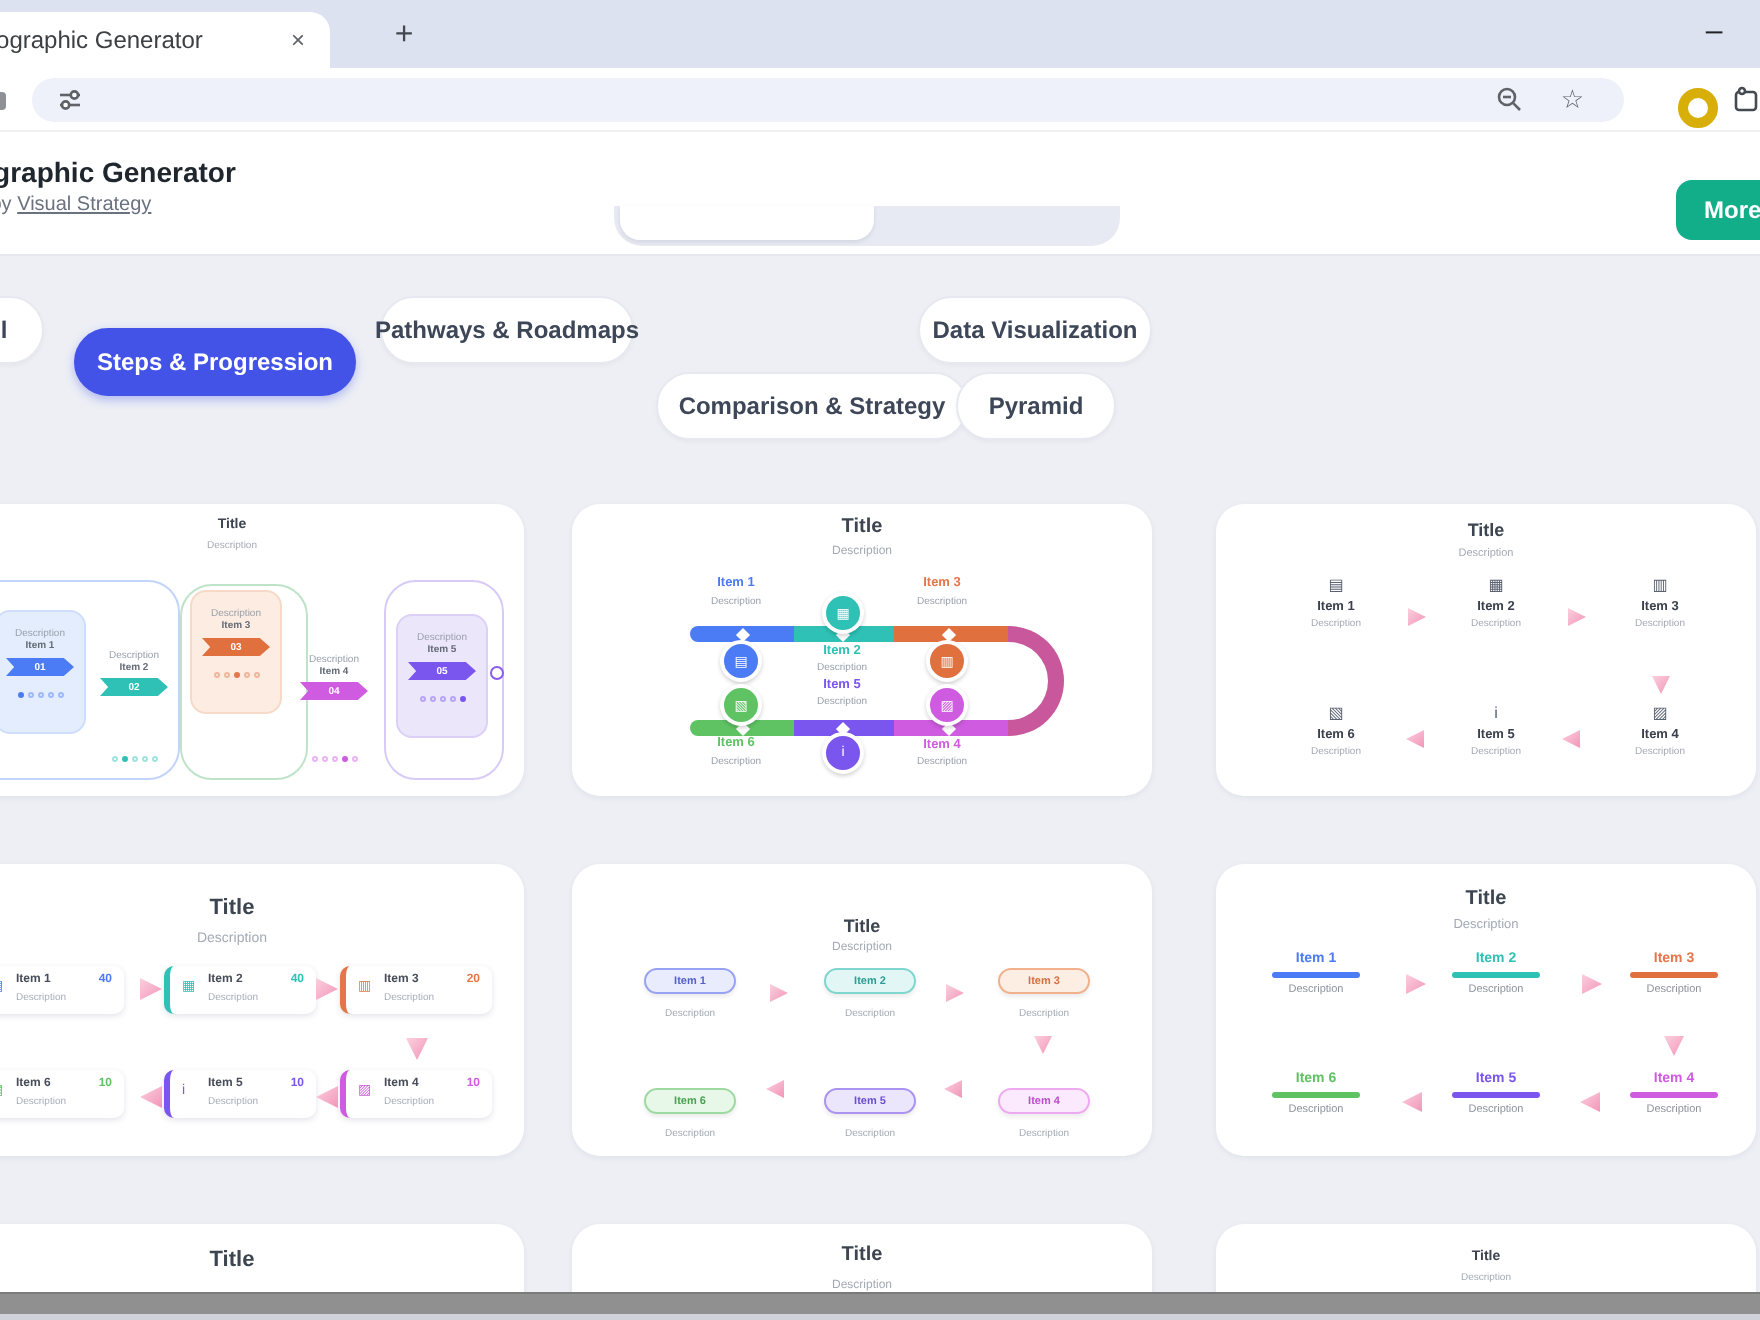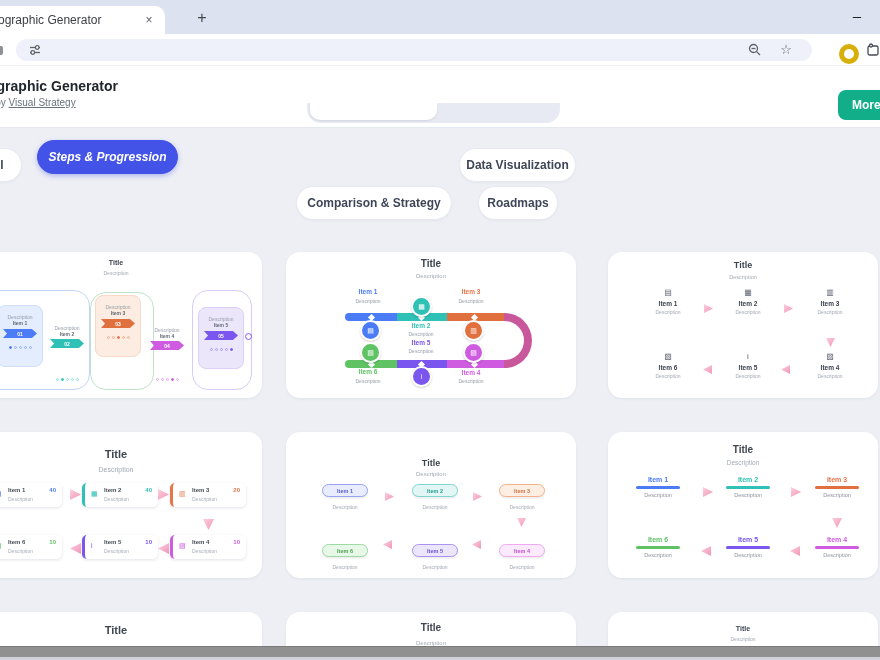--- a/index.html
+++ b/index.html
@@ -155,25 +155,26 @@
     </div>
     <div class="more-btn">More AI Tools</div>
     <div class="segwrap">
       <div class="segwhite"></div>
     </div>
   </div>
 
   <div class="content">
 
     <div class="pill" style="left:-30px;top:20px;width:52px;">All</div>
-    <div class="pill active" style="left:37px;top:12px;width:141px;font-style:italic;">Steps &amp; Progression</div>
+    <div class="pill active" style="left:37px;top:36px;width:141px;">Steps &amp; Progression</div>
+    <div class="pill" style="left:190px;top:20px;width:127px;">Pathways &amp; Roadmaps</div>
     <div class="pill" style="left:459px;top:20px;width:117px;">Data Visualization</div>
 
-    <div class="pill" style="left:296px;top:58px;width:156px;text-align:right;">Comparison &amp; Strategy</div>
-    <div class="pill" style="left:478px;top:58px;width:80px;">Roadmaps</div>
+    <div class="pill" style="left:328px;top:58px;width:156px;text-align:right;">Comparison &amp; Strategy</div>
+    <div class="pill" style="left:478px;top:58px;width:80px;">Pyramid</div>
 
     <div class="tcard" style="left:-30px;top:124px;width:292px;height:146px;">
       <div class="ct-title" style="top:7px;font-size:7px;">Title</div>
       <div class="ct-desc" style="top:18px;font-size:5px;">Description</div>
       <div class="lane" style="left:2px;top:38px;width:116px;height:98px;border-color:#c3d4fb;"></div>
       <div class="lane" style="left:120px;top:40px;width:62px;height:96px;border-color:#bfe3c9;"></div>
       <div class="lane" style="left:222px;top:38px;width:58px;height:98px;border-color:#d9cbf8;"></div>
       <div class="abs" style="left:275px;top:81px;width:5px;height:5px;border:1.5px solid #8a5cf0;border-radius:50%;"></div>
 
       <div class="zbox c1" style="left:27px;top:53px;background:#e4edfd;border:1px solid #cfdefb;">

